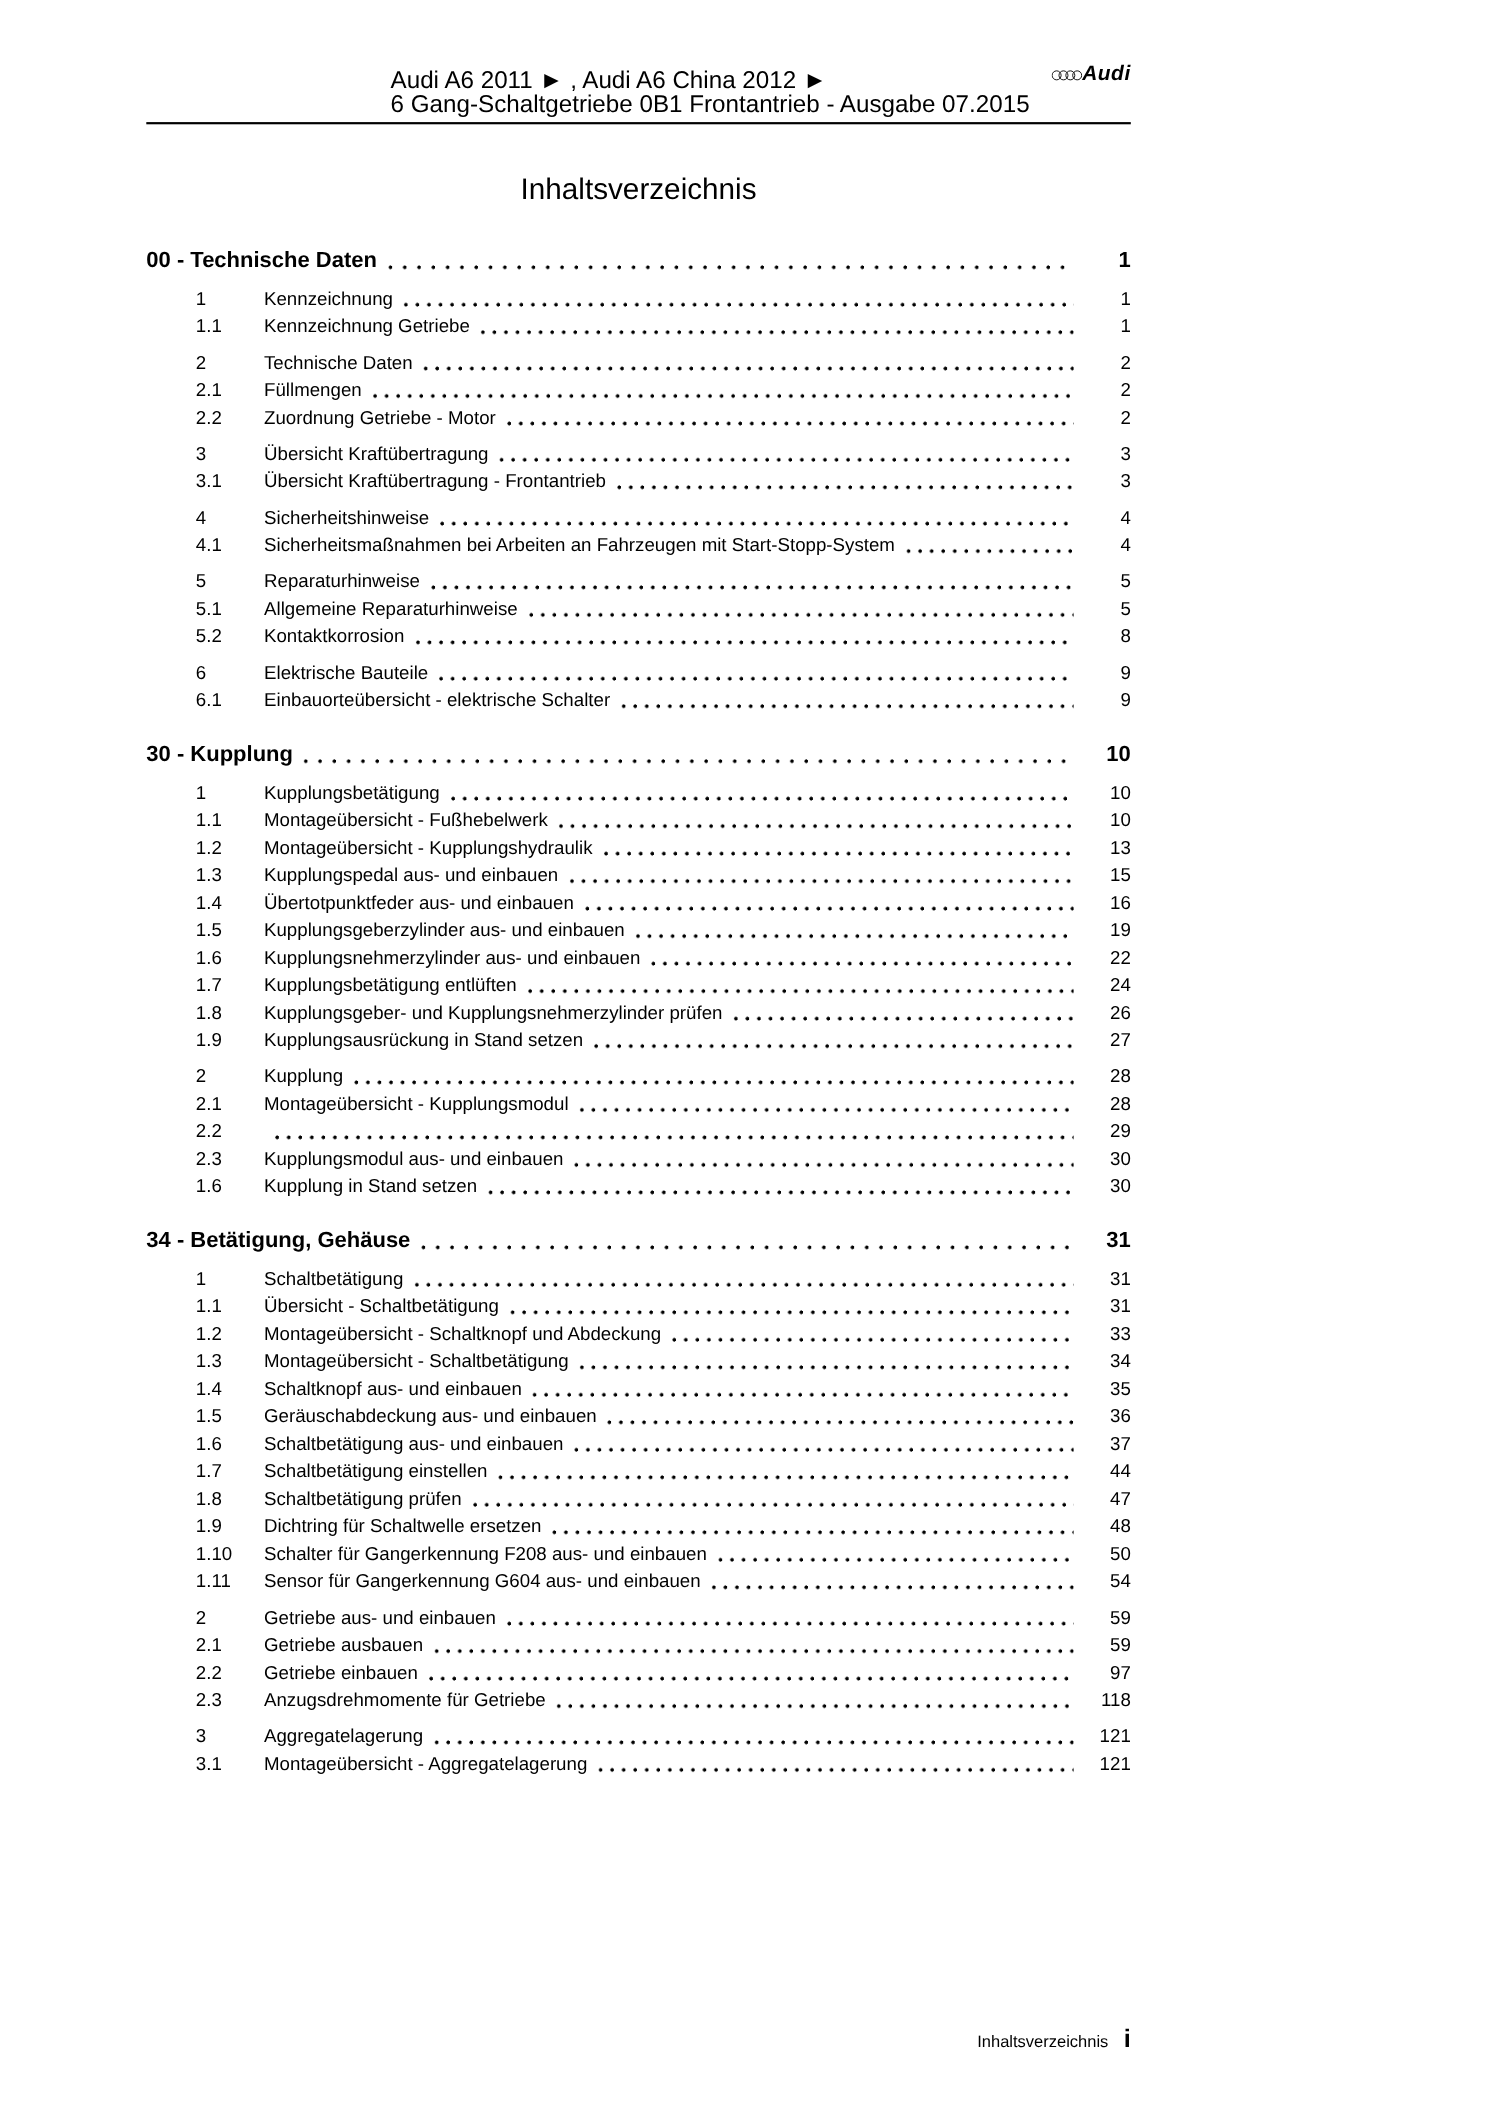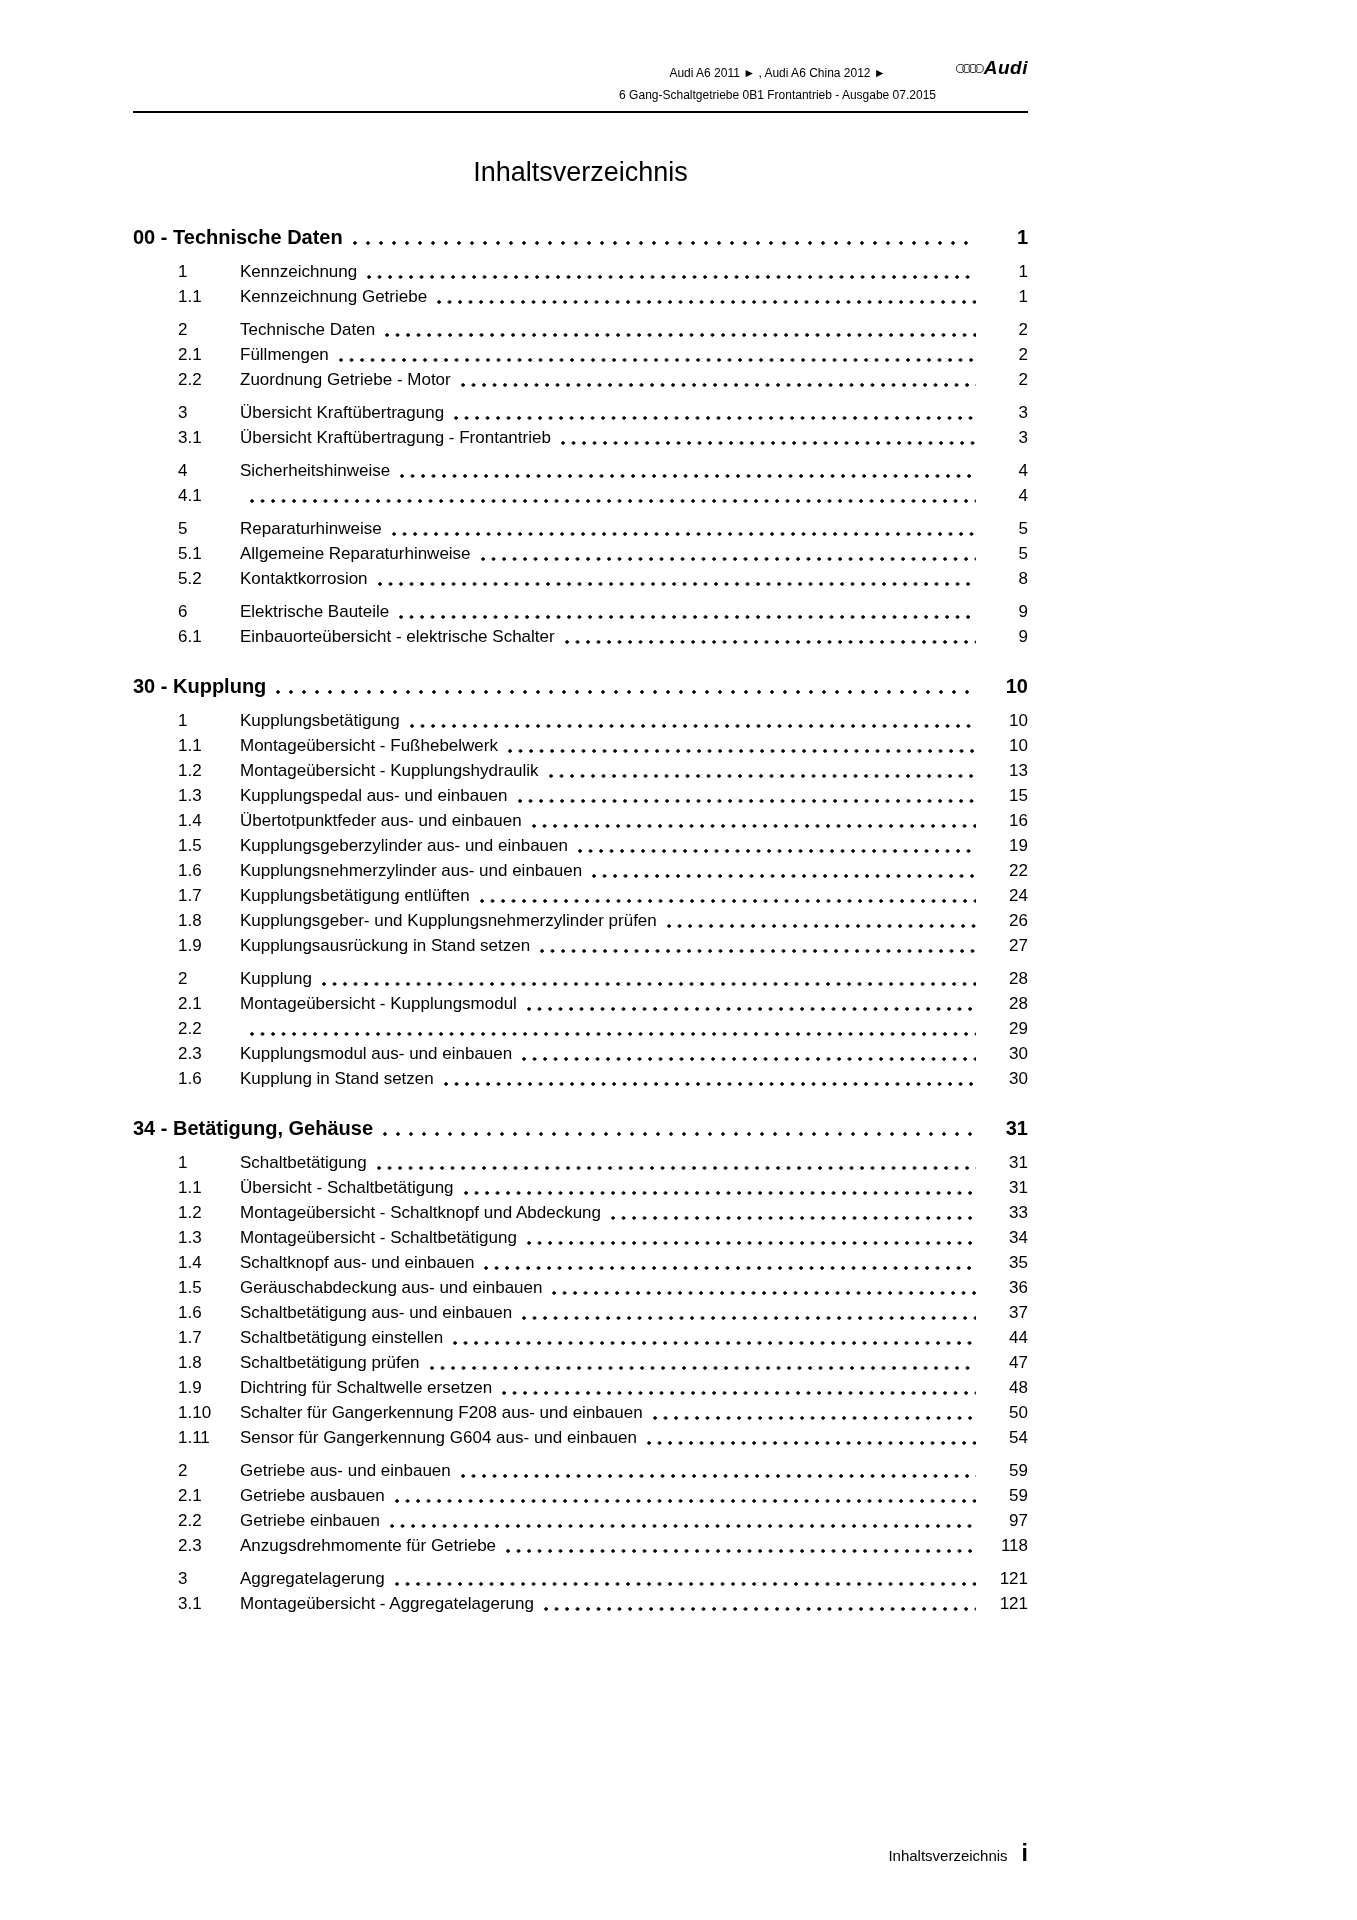--- a/index.html
+++ b/index.html
@@ -10,21 +10,21 @@
     font-family: "Liberation Sans", sans-serif;
     color: #000;
   }
   .page {
     position: absolute; inset: 0;
     padding: 56px 329px 0 133px;
   }
 
   
   .header { display: flex; justify-content: flex-end; align-items: flex-start; gap: 20px; }
-  .header-text { text-align: center; font-size: 12px; line-height: 22px; padding-top: 6px; }
+  .header-text { text-align: left; font-size: 22px; line-height: 22px; padding-top: 6px; }
   .brand { display: flex; flex-direction: row; align-items: flex-start; width: 72px; }
   .brand svg { display: block; }
   .brand-word { font-weight: bold; font-style: italic; font-size: 19px; letter-spacing: .5px; margin-top: 1px; }
   .header-rule { border-bottom: 2px solid #000; margin-top: 5px; }
 
   
   .title { font-size: 27px; font-weight: 400; text-align: center; margin-top: 44px; }
 
   
   #toc { margin-top: 36px; }
@@ -136,20 +136,21 @@
         <span class="pg">3</span>
       </div>
       <div class="row item group-start">
         <span class="num">4</span>
         <span class="it-title bold">Sicherheitshinweise</span>
         <span class="dots"></span>
         <span class="pg">4</span>
       </div>
       <div class="row item">
         <span class="num">4.1</span>
+        <span class="it-title">Sicherheitsmaßnahmen bei Arbeiten an Fahrzeugen mit Start-Stopp-System</span>
         <span class="dots"></span>
         <span class="pg">4</span>
       </div>
       <div class="row item group-start">
         <span class="num">5</span>
         <span class="it-title bold">Reparaturhinweise</span>
         <span class="dots"></span>
         <span class="pg">5</span>
       </div>
       <div class="row item">

